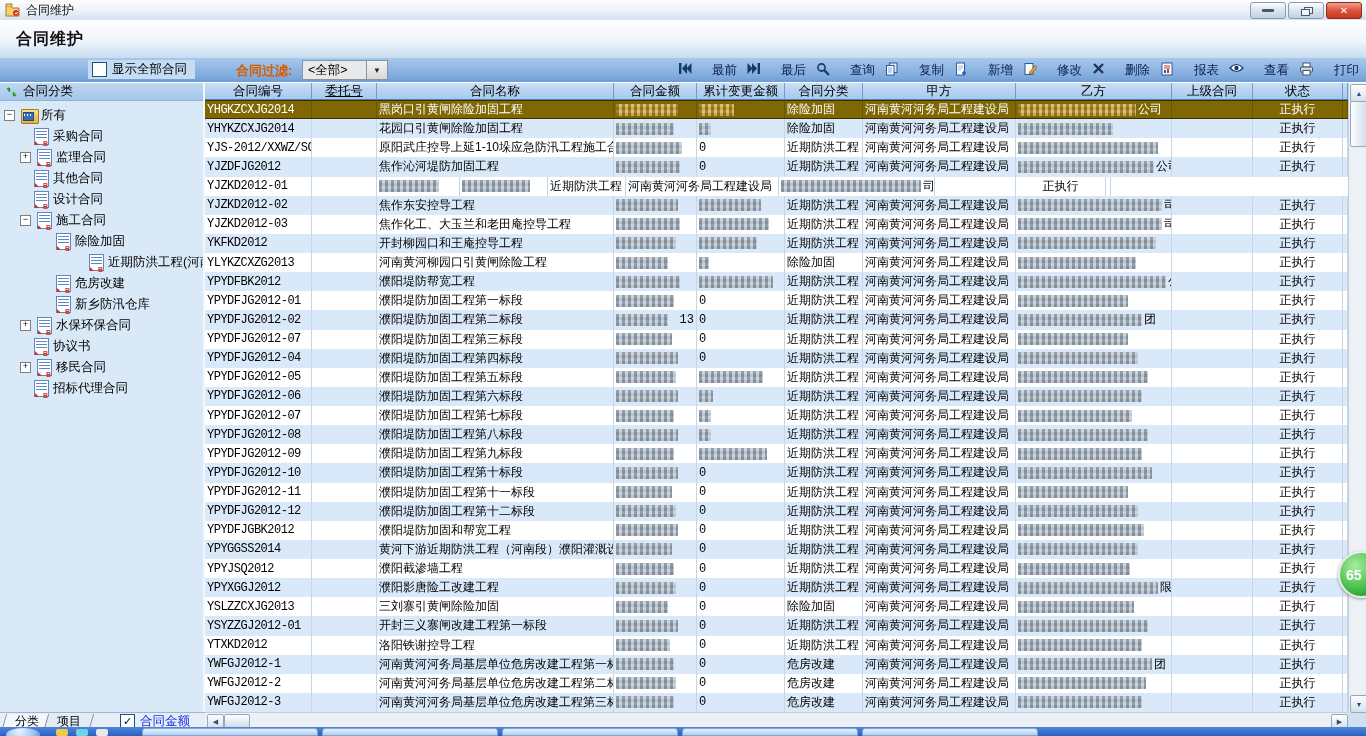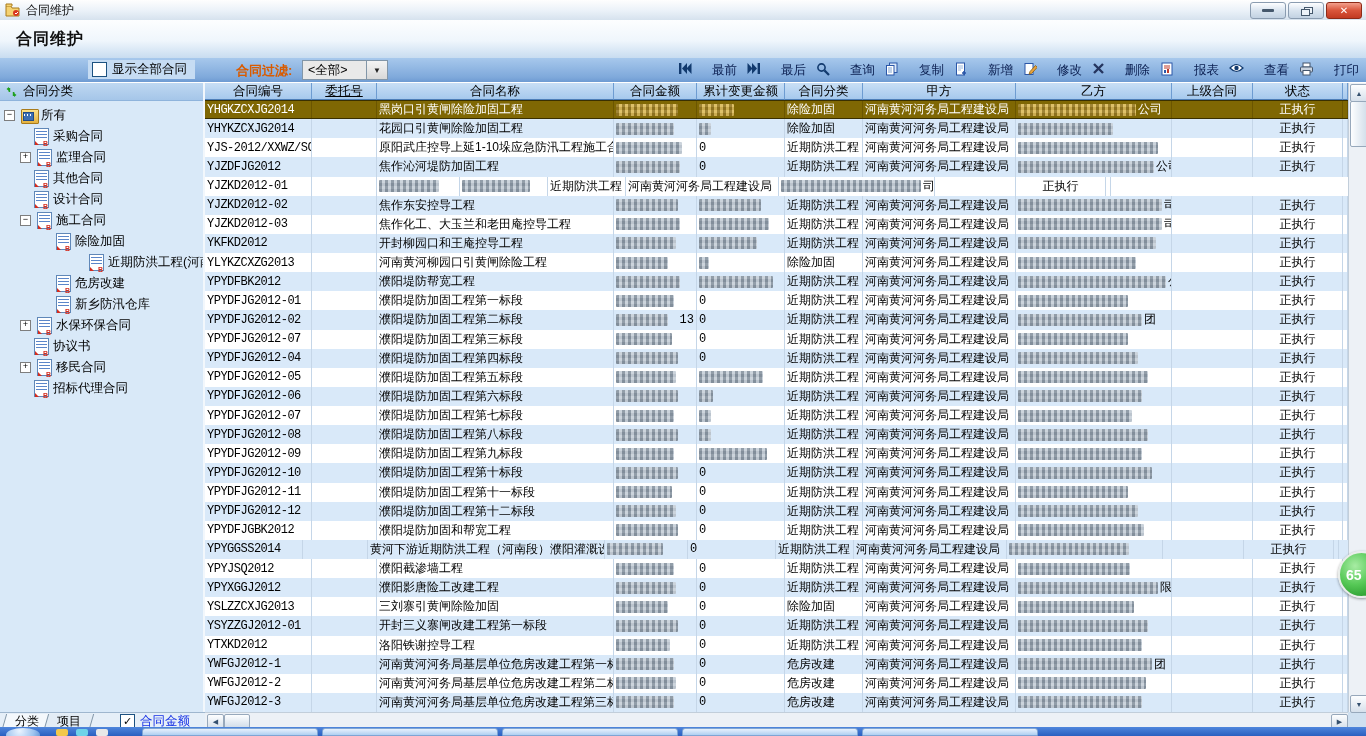--- a/index.html
+++ b/index.html
@@ -834,21 +834,21 @@
           <div class="td" style="width:78px">近期防洪工程（</div>
           <div class="td" style="width:153px">河南黄河河务局工程建设局</div>
           <div class="td" style="width:156px">
             <span class="blur" style="width:126px"></span>
           </div>
           <div class="td" style="width:81px"></div>
           <div class="td center" style="width:90px">正执行</div>
           <div class="td" style="width:5px"></div>
         </div>
         <div class="trow alt">
-          <div class="td code" style="width:98px">YPYGGSS2014</div>
+          <div class="td code" style="width:107px">YPYGGSS2014</div>
           <div class="td" style="width:65px"></div>
           <div class="td" style="width:237px">黄河下游近期防洪工程（河南段）濮阳灌溉设施</div>
           <div class="td" style="width:83px">
             <span class="blur" style="width:56px"></span>
           </div>
           <div class="td" style="width:88px">
             <span class="numtxt">0</span>
           </div>
           <div class="td" style="width:78px">近期防洪工程（</div>
           <div class="td" style="width:153px">河南黄河河务局工程建设局</div>

